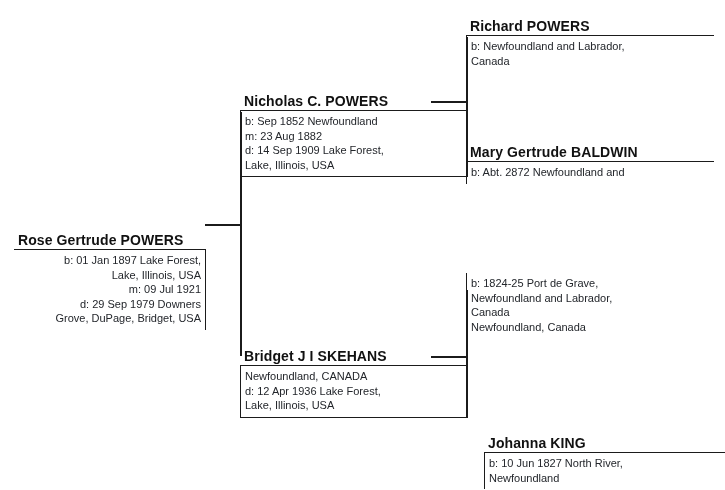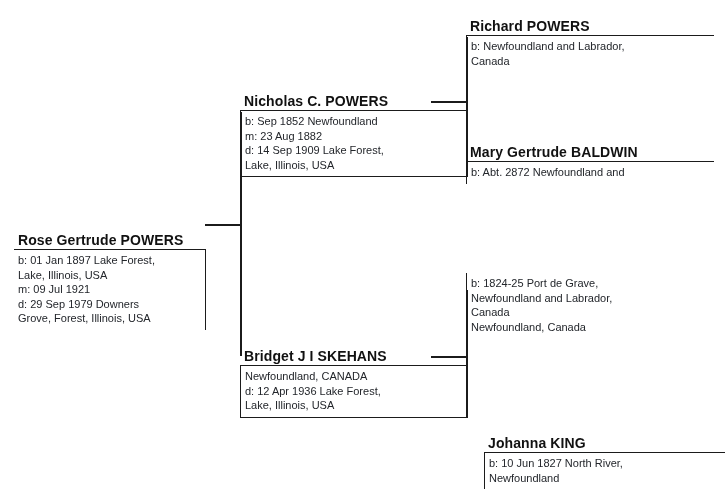--- a/index.html
+++ b/index.html
@@ -53,21 +53,21 @@
   }
 
   
   .framed .person-body {
     border-left: 1.6px solid #1b1b1b;
     border-right: 1.6px solid #1b1b1b;
     border-bottom: 1.6px solid #1b1b1b;
   }
   
   .frame-left .person-body  { border-left: 1.6px solid #1b1b1b; }
-  .frame-right .person-body { border-right: 1.6px solid #1b1b1b; }
+  .frame-right .person-body { border-right: 1.6px solid #1b1b1b; text-align: right; }
 
   
   .conn {
     position: absolute;
     background: #1b1b1b;
   }
   .conn.v { width: 1.6px; }
   .conn.h { height: 1.6px; }
 </style>
 </head>
@@ -85,21 +85,21 @@
   <div class="conn h" style="left:431px; top:356px; width:36px;"></div>
   <div class="conn v" style="left:466px; top:290px; height:128px;"></div>
 
   <div class="person frame-right" style="left:14px; top:210px; width:192px;margin-top:23px;">
     <div class="person-name">Rose Gertrude POWERS</div>
     <div class="person-body">
       <div class="fact">b: 01 Jan 1897 Lake Forest,</div>
       <div class="fact">Lake, Illinois, USA</div>
       <div class="fact">m: 09 Jul 1921</div>
       <div class="fact">d: 29 Sep 1979 Downers</div>
-      <div class="fact">Grove, Forest, Illinois, USA</div>
+      <div class="fact">Grove, DuPage, Bridget, USA</div>
     </div>
   </div>
 
   <div class="person framed" style="left:240px; top:94px; width:228px;">
     <div class="person-name">Nicholas C. POWERS</div>
     <div class="person-body">
       <div class="fact">b: Sep 1852 Newfoundland</div>
       <div class="fact">m: 23 Aug 1882</div>
       <div class="fact">d: 14 Sep 1909 Lake Forest,</div>
       <div class="fact">Lake, Illinois, USA</div>

